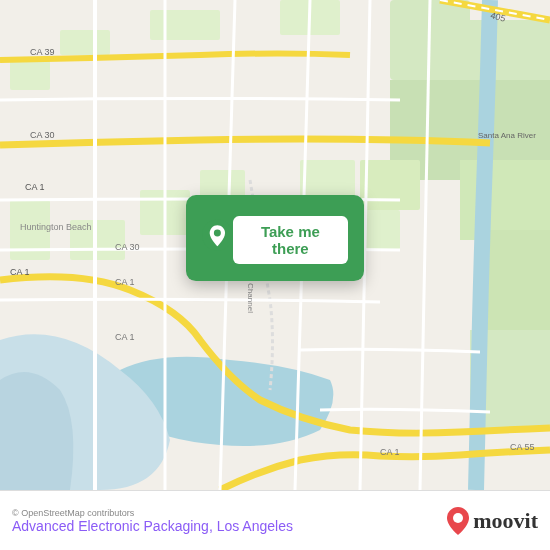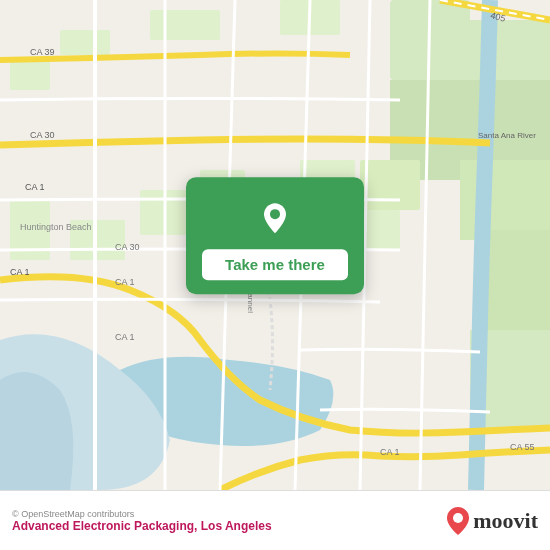--- a/index.html
+++ b/index.html
@@ -46,23 +46,23 @@
       display: flex;
       flex-direction: column;
     }
 
     .osm-credit {
       font-size: 9px;
       color: #888;
     }
 
     .location-name {
-      font-size: 12px;
-      font-weight: bold;
-      color: #be185d;
+      font-size: 14px;
+      font-weight: normal;
+      color: #8b5cf6;
     }
 
     .moovit-logo {
       display: flex;
       align-items: center;
       gap: 4px;
     }
 
     .moovit-text {
       font-size: 22px;
@@ -74,21 +74,21 @@
     
     .map-card {
       position: absolute;
       left: 50%;
       top: 50%;
       transform: translate(-50%, -58%);
       width: 178px;
       background: #3d9e55;
       border-radius: 10px;
       display: flex;
-      flex-direction: column;
+      flex-direction: row;
       align-items: center;
       padding: 18px 16px 14px 16px;
       box-shadow: 0 4px 16px rgba(0,0,0,0.25);
       z-index: 10;
     }
 
     .map-card-icon {
       width: 44px;
       height: 44px;
       margin-bottom: 10px;

